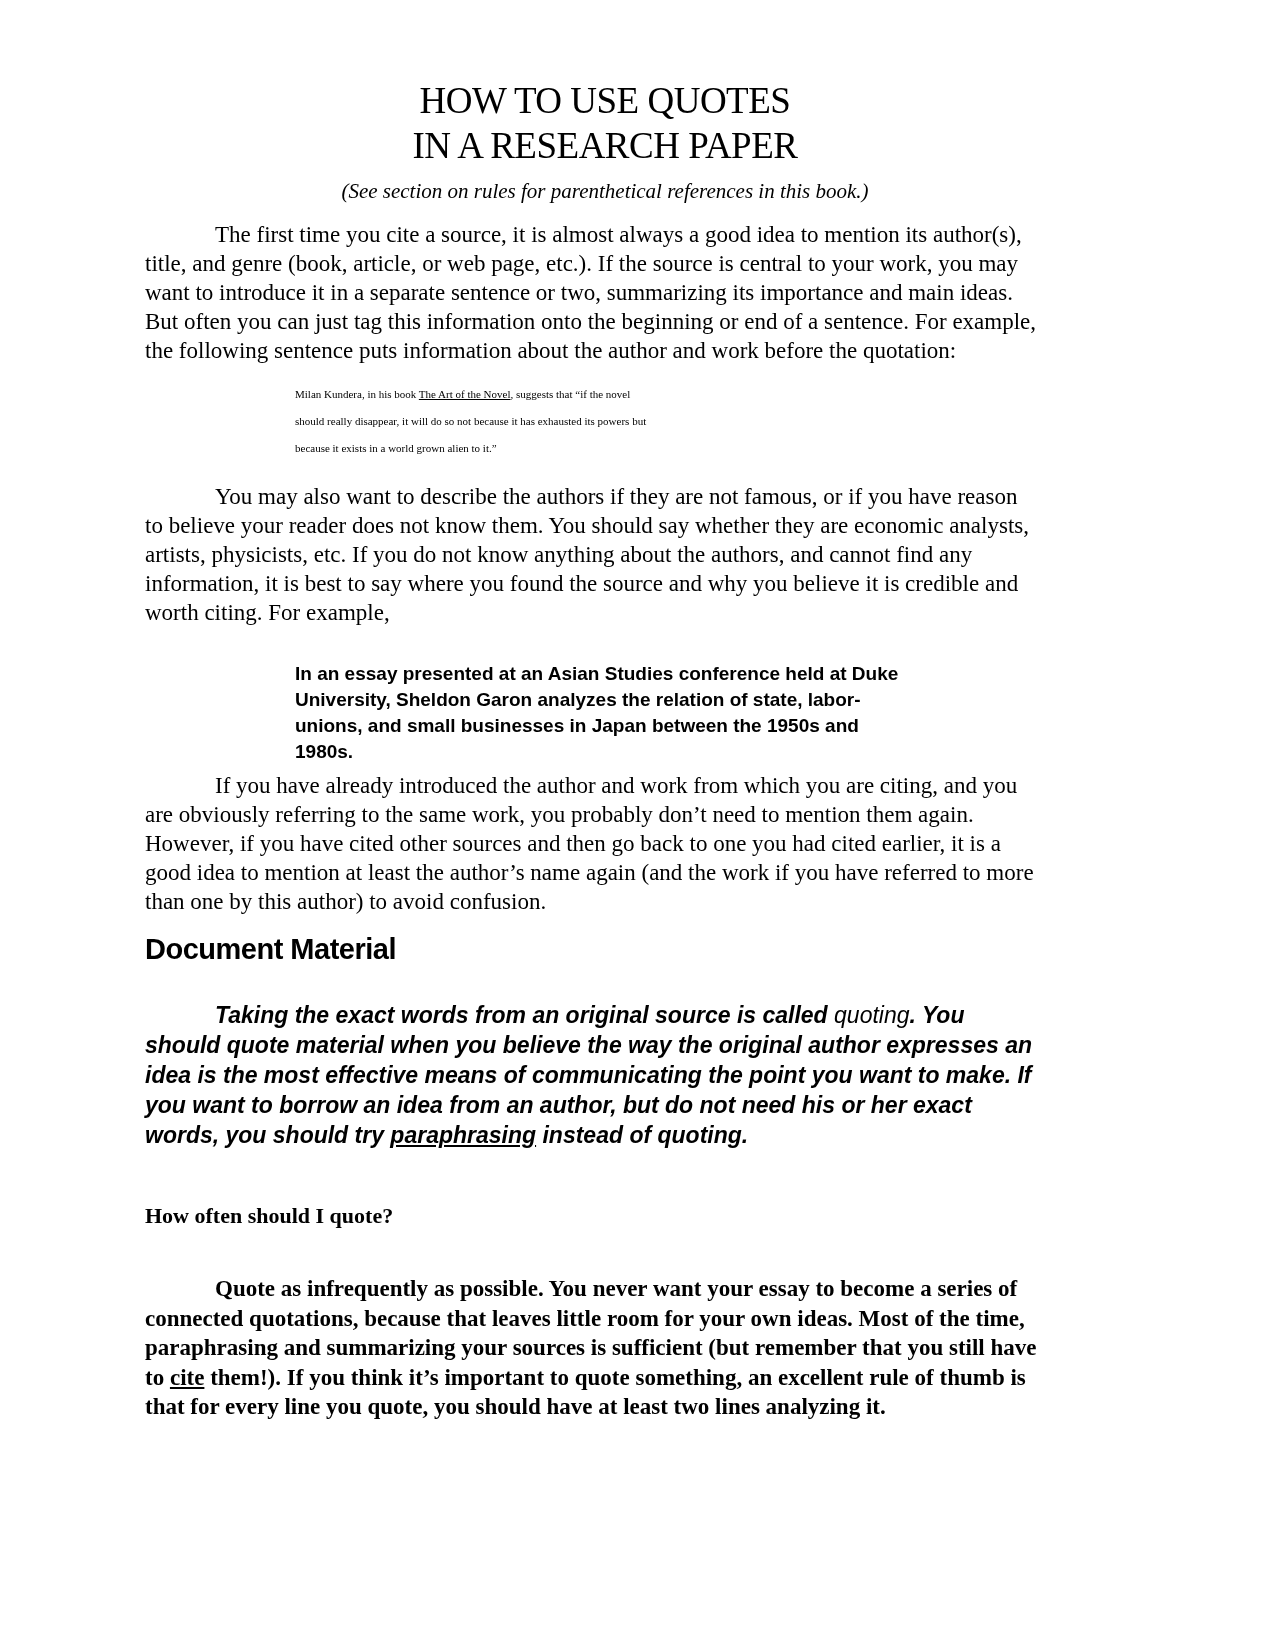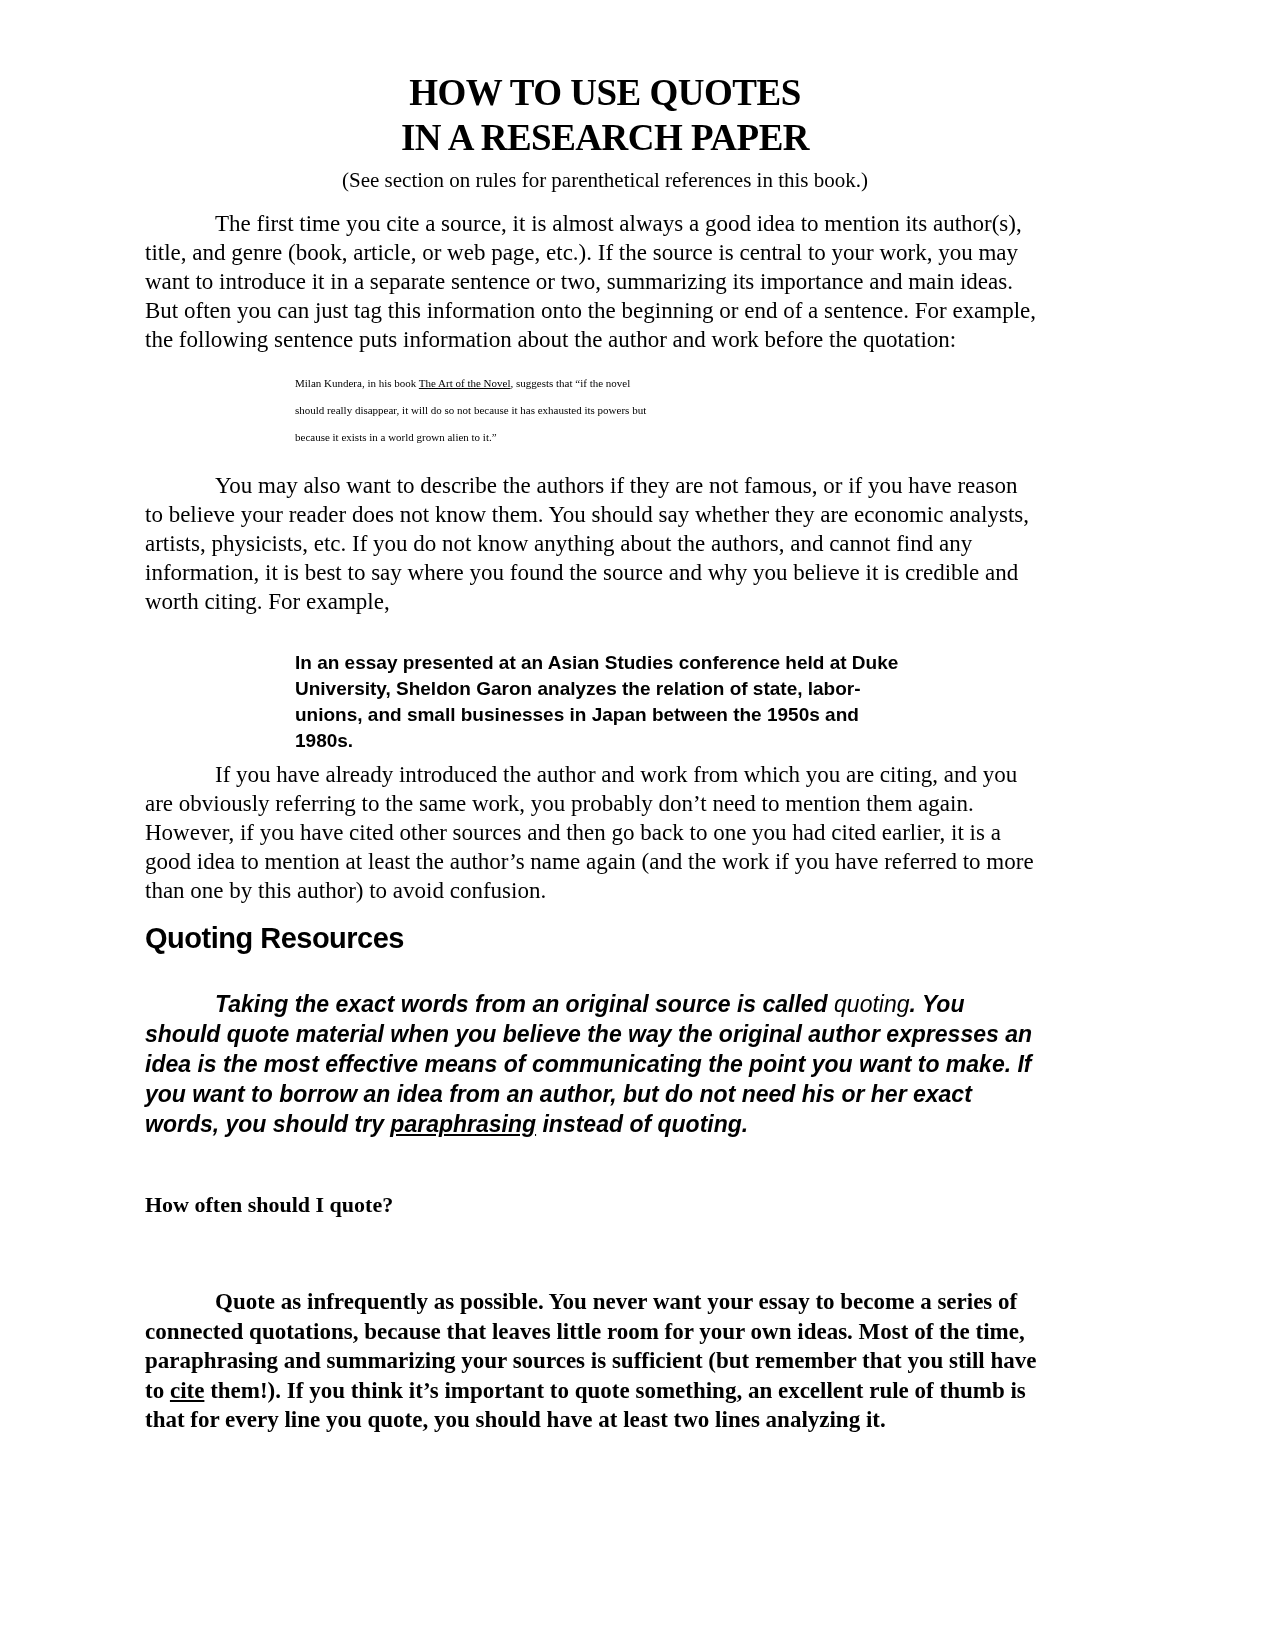--- a/index.html
+++ b/index.html
@@ -19,28 +19,29 @@
     overflow: hidden;
   }
   .doc-header {
     text-align: center;
     margin-right: 60px; 
   }
   .doc-title {
     font-family: "Liberation Serif", serif;
     font-size: 37px;
     line-height: 45px;
-    font-weight: bold;
+    font-weight: normal;
     letter-spacing: -0.5px;
-    margin: 0;
+    margin: 8px;
   }
   .doc-subtitle {
     font-size: 21px;
     line-height: 30px;
     margin-top: 5px;
+    font-style: italic;
   }
   .section-heading {
     font-family: "Liberation Sans", sans-serif;
     font-weight: bold;
     font-size: 29px;
     line-height: 34px;
     letter-spacing: -0.5px;
     margin: 0;
   }
   .h-identifying { margin-top: 24px; }
@@ -84,21 +85,21 @@
     line-height: 28px;
     font-weight: bold;
     margin: 52px 0 0 0;
   }
   .bold-para {
     font-weight: bold;
     font-size: 23px;
     line-height: 29.5px;
     white-space: pre-line;
     text-indent: 70px;
-    margin: 68px 0 0 0;
+    margin: 44px 0 0 0;
   }
   .doc-footer {
     font-style: italic;
     font-size: 17.5px;
     line-height: 26px;
     white-space: pre-line;
     margin: 84px 0 0 0;
   }
   .seg-underline { text-decoration: underline; }
   .seg-regular-italic { font-weight: normal; font-style: italic; }
@@ -140,21 +141,21 @@
 1980s.</blockquote>
 
     <p class="body-para p3">If you have already introduced the author and work from which you are citing, and you
 are obviously referring to the same work, you probably don’t need to mention them again.
 However, if you have cited other sources and then go back to one you had cited earlier, it is a
 good idea to mention at least the author’s name again (and the work if you have referred to more
 than one by this author) to avoid confusion.</p>
   </section>
 
   <section>
-    <h2 class="section-heading h-quoting">Quoting Resources</h2>
+    <h2 class="section-heading h-quoting">Document Material</h2>
 
     <p class="intro-para"><span>Taking the exact words from an original source is called </span><span class="seg-regular-italic">quoting</span><span>.  You
 should quote material when you believe the way the original author expresses an
 idea is the most effective means of communicating the point you want to make.  If
 you want to borrow an idea from an author, but do not need his or her exact
 words, you should try </span><span class="seg-underline">paraphrasing</span><span> instead of quoting.</span></p>
 
     <h3 class="sub-question">How often should I quote?</h3>
 
     <p class="bold-para"><span>Quote as infrequently as possible.  You never want your essay to become a series of

